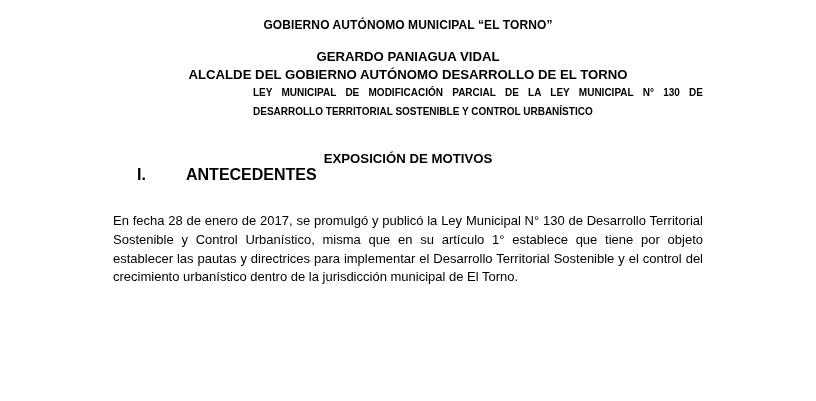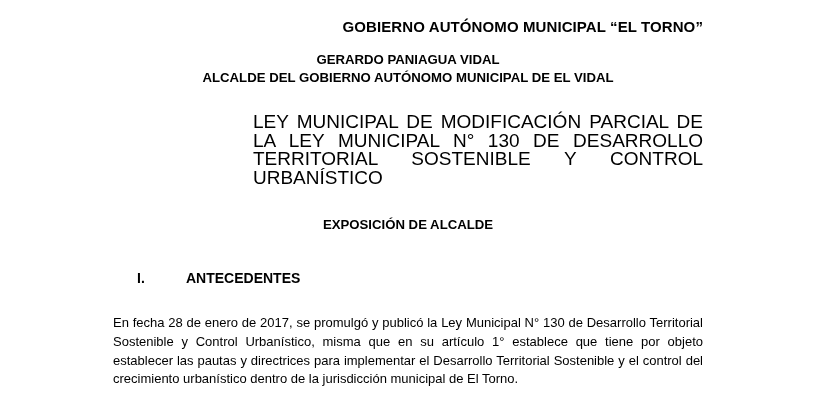--- a/index.html
+++ b/index.html
@@ -17,51 +17,49 @@
   .page {
     position: relative;
     width: 816px;
     height: 401px;
     box-sizing: border-box;
     padding: 0 113px;
     background: #ffffff;
   }
   .doc-title {
     margin-top: 18px;
-    text-align: right;
+    text-align: center;
     font-weight: bold;
-    font-size: 15px;
+    font-size: 12px;
     letter-spacing: 0.1px;
   }
   .author-block {
     margin-top: 16px;
     text-align: center;
     font-weight: bold;
     font-size: 13.2px;
     line-height: 18px;
   }
   .law-title {
-    margin-top: 26px;
     margin-left: 140px;
     text-align: justify;
     text-align-last: left;
-    font-weight: normal;
-    font-size: 19px;
+    font-weight: bold;
+    font-size: 10px;
     line-height: 18.5px;
   }
   .section-heading {
     margin-top: 30px;
     text-align: center;
     font-weight: bold;
     font-size: 13.2px;
   }
   .numbered-heading {
-    margin-top: 38px;
     font-weight: bold;
-    font-size: 14px;
+    font-size: 16px;
     padding-left: 24px;
   }
   .numbered-heading .num {
     display: inline-block;
     width: 49px;
   }
   .body-paragraph {
     margin-top: 28px;
     font-size: 13px;
     line-height: 18.8px;
@@ -70,26 +68,26 @@
 </style>
 </head>
 <body>
 
 <div class="page">
 
   <div class="doc-title">GOBIERNO AUTÓNOMO MUNICIPAL “EL TORNO”</div>
 
   <div class="author-block">
     <div>GERARDO PANIAGUA VIDAL</div>
-    <div>ALCALDE DEL GOBIERNO AUTÓNOMO MUNICIPAL DE EL VIDAL</div>
+    <div>ALCALDE DEL GOBIERNO AUTÓNOMO DESARROLLO DE EL TORNO</div>
   </div>
 
   <div class="law-title">LEY MUNICIPAL DE MODIFICACIÓN PARCIAL DE LA LEY MUNICIPAL N° 130 DE DESARROLLO TERRITORIAL SOSTENIBLE Y CONTROL URBANÍSTICO</div>
 
-  <div class="section-heading">EXPOSICIÓN DE ALCALDE</div>
+  <div class="section-heading">EXPOSICIÓN DE MOTIVOS</div>
 
   <div class="numbered-heading">
     <span class="num">I.</span><span>ANTECEDENTES</span>
   </div>
 
   <div class="body-paragraph">En fecha 28 de enero de 2017, se promulgó y publicó la Ley Municipal N° 130 de Desarrollo Territorial Sostenible y Control Urbanístico, misma que en su artículo 1° establece que tiene por objeto establecer las pautas y directrices para implementar el Desarrollo Territorial Sostenible y el control del crecimiento urbanístico dentro de la jurisdicción municipal de El Torno.</div>
 
 </div>
 
 </body></html>

